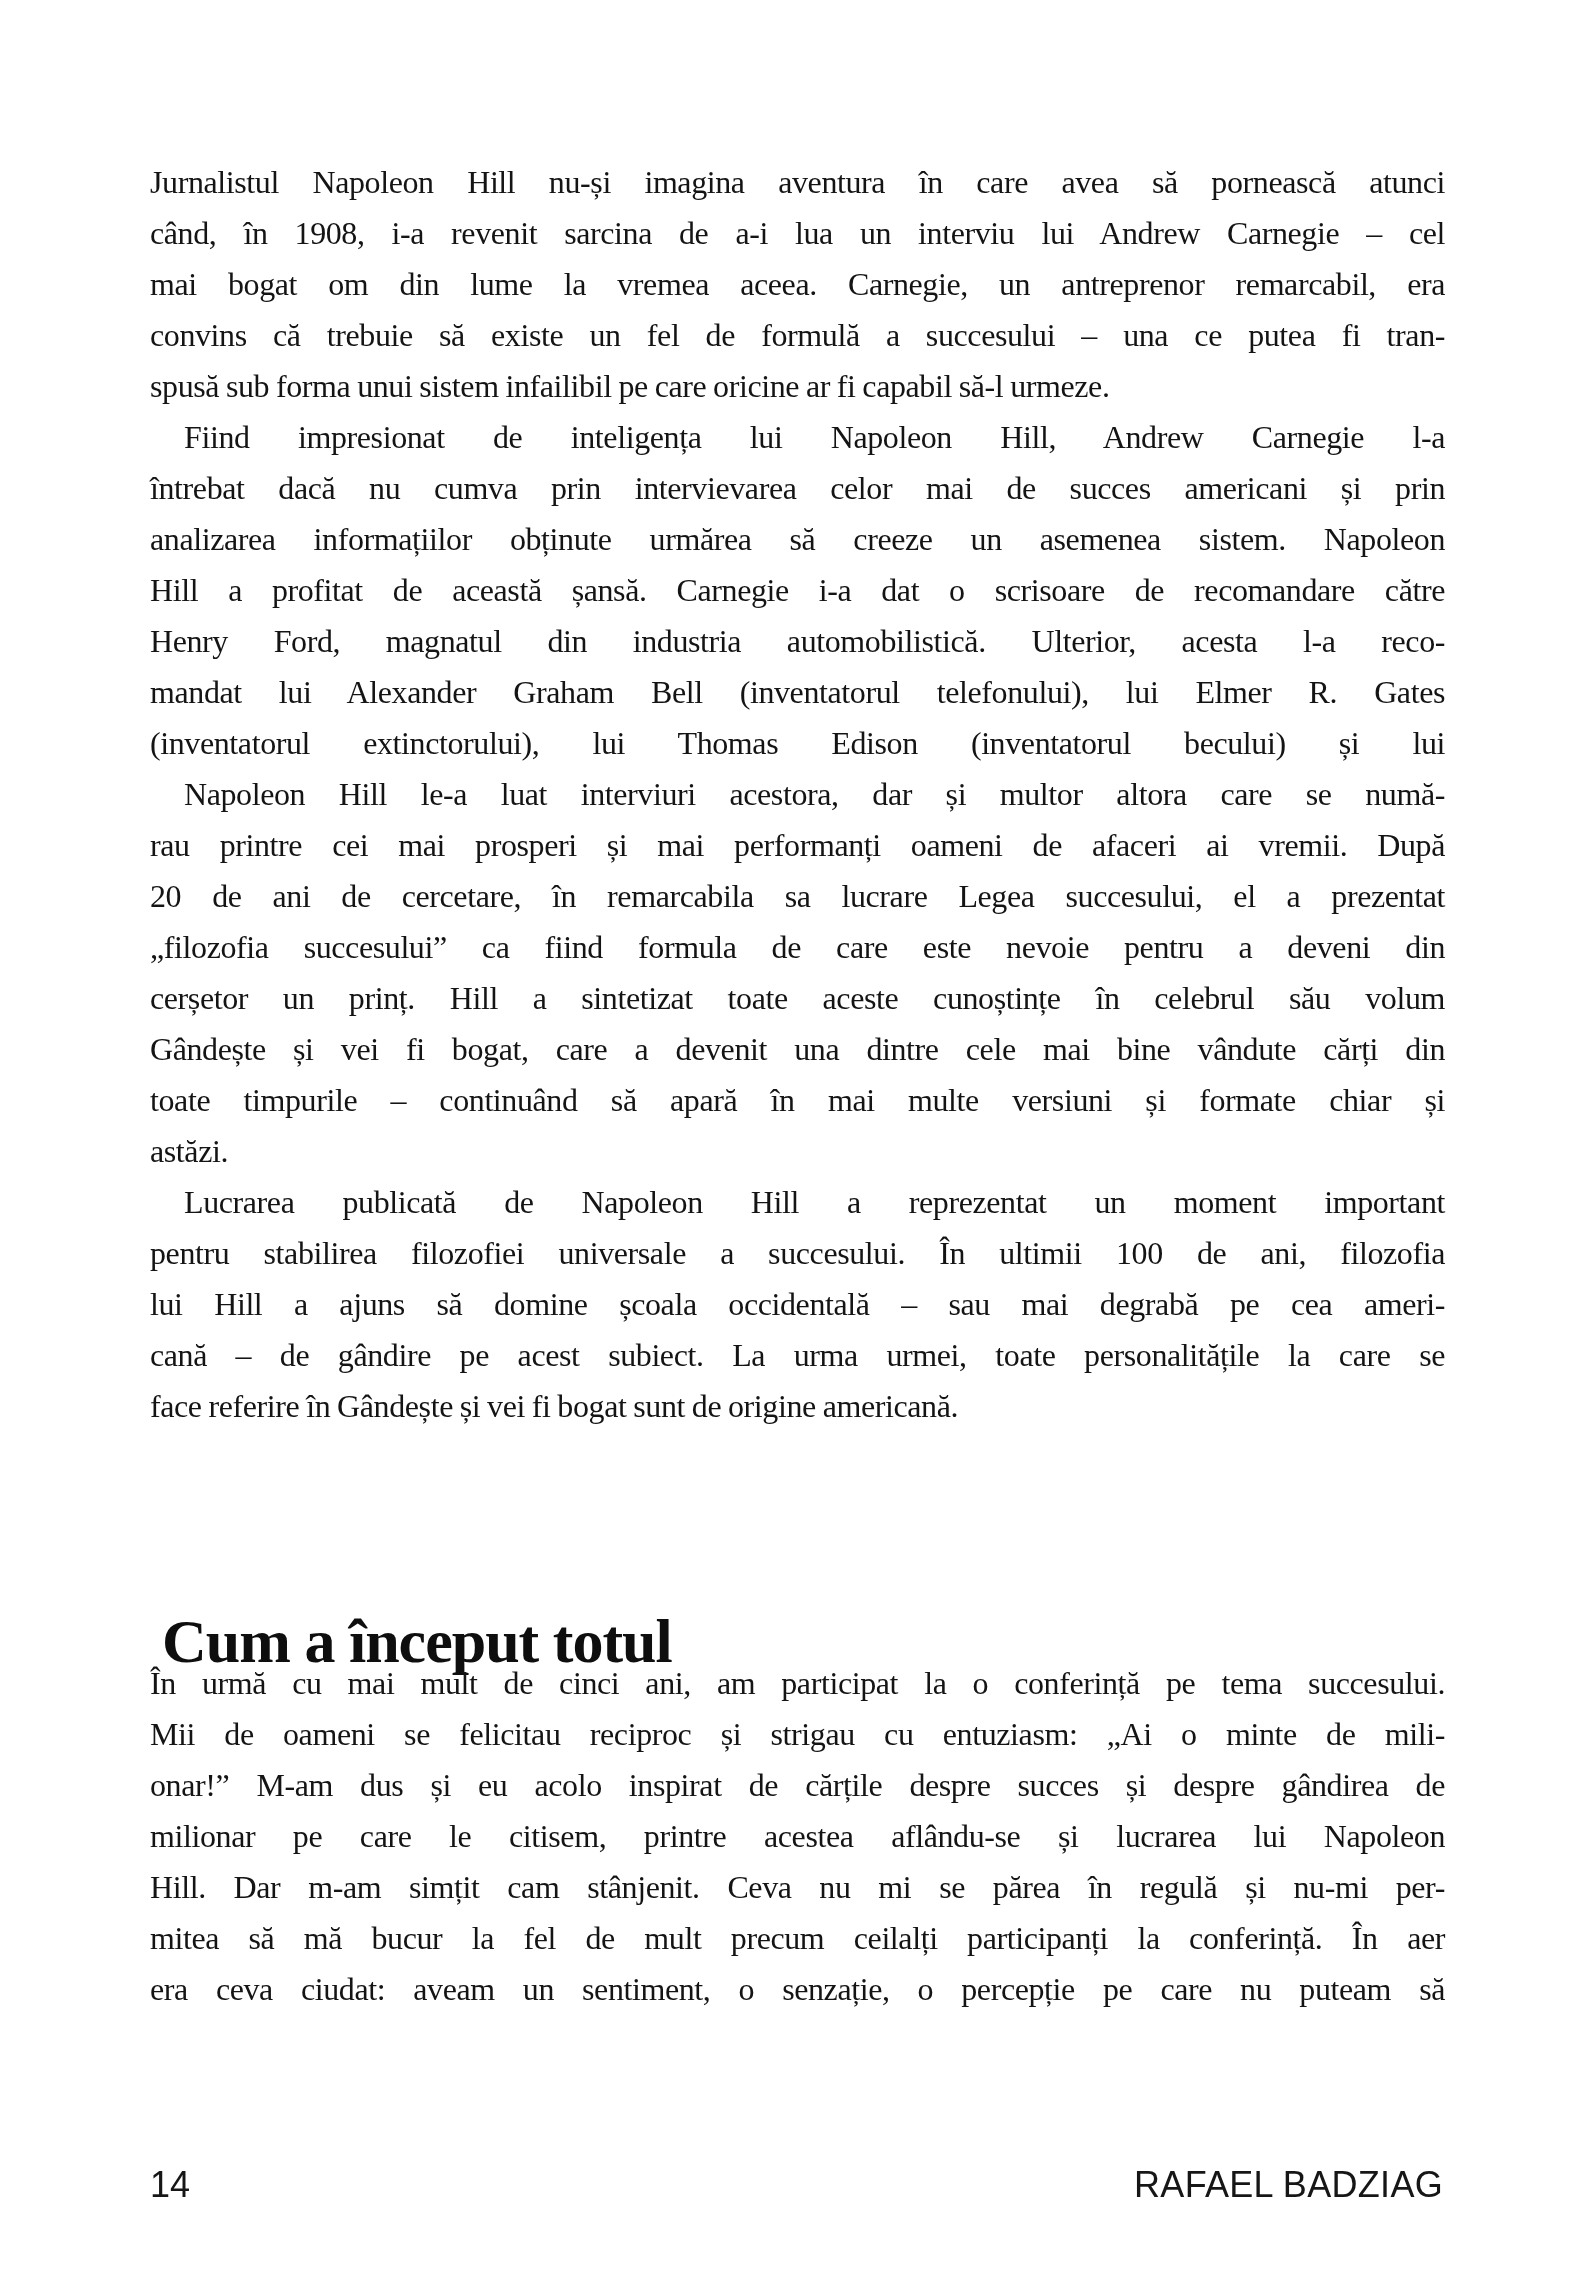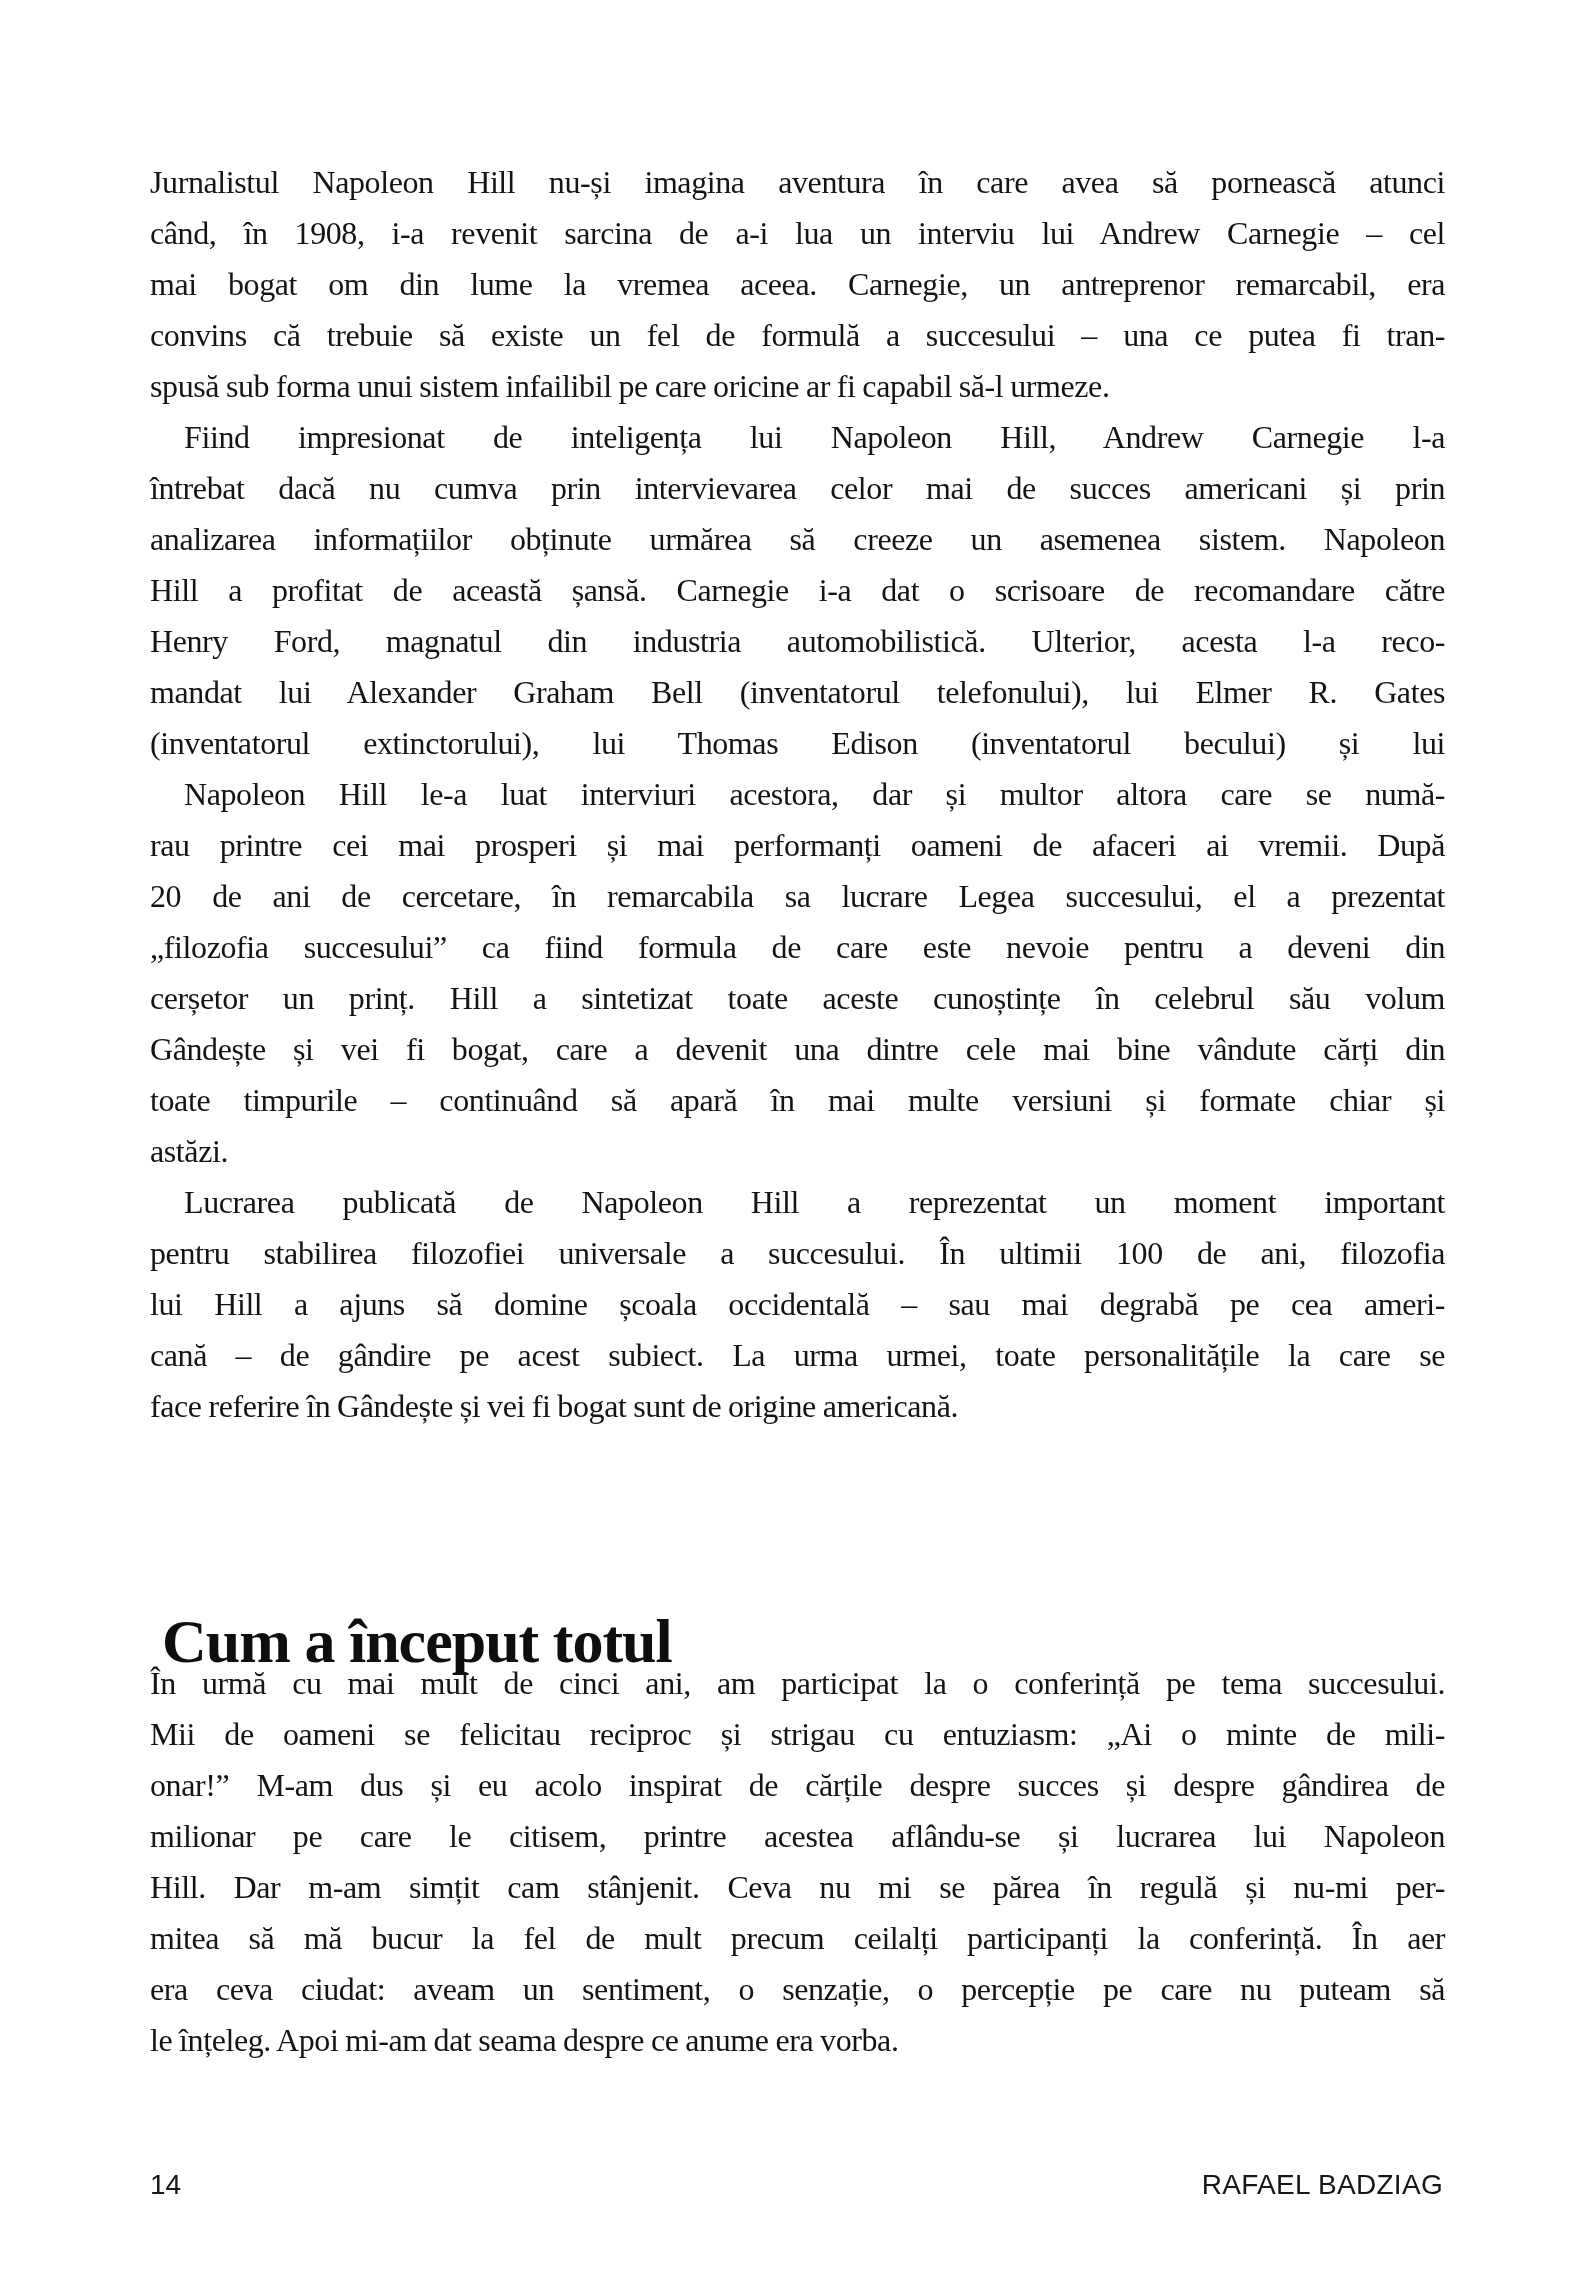--- a/index.html
+++ b/index.html
@@ -61,21 +61,21 @@
       color: #0e0e0e;
       margin: 12px;
     }
     .footer {
       position: absolute;
       top: 2168px;
       left: 150px;
       width: 1293px;
       height: 34px;
       font-family: "Liberation Sans", "DejaVu Sans", sans-serif;
-      font-size: 28px;
+      font-size: 36px;
       line-height: 34px;
       color: #161616;
     }
     .footer .page-number {
       position: absolute;
       left: 0;
       top: 0;
       letter-spacing: 0px;
     }
     .footer .running-head {
@@ -130,21 +130,20 @@
 
   <div class="text-block" id="body-bottom">
       <div>
         <span class="line"><span>În urmă cu mai mult de cinci ani, am participat la o conferință pe tema succesului.</span></span>
         <span class="line"><span>Mii de oameni se felicitau reciproc și strigau cu entuziasm: „Ai o minte de mili-</span></span>
         <span class="line"><span>onar!” M-am dus și eu acolo inspirat de cărțile despre succes și despre gândirea de</span></span>
         <span class="line"><span>milionar pe care le citisem, printre acestea aflându-se și lucrarea lui Napoleon</span></span>
         <span class="line"><span>Hill. Dar m-am simțit cam stânjenit. Ceva nu mi se părea în regulă și nu-mi per-</span></span>
         <span class="line"><span>mitea să mă bucur la fel de mult precum ceilalți participanți la conferință. În aer</span></span>
         <span class="line"><span>era ceva ciudat: aveam un sentiment, o senzație, o percepție pe care nu puteam să</span></span>
-        <span class="line last"><span>le înțeleg. Apoi mi-am dat seama despre ce anume era vorba.</span></span>
       </div>
     </div>
 
   <div class="footer">
     <span class="page-number">14</span>
     <span class="running-head">RAFAEL BADZIAG</span>
   </div>
 
 </div>
 

